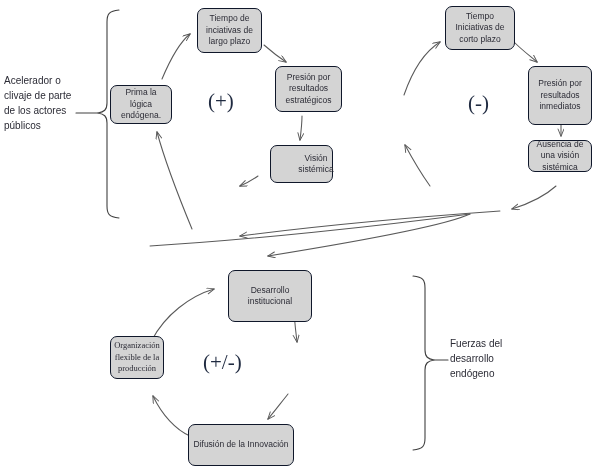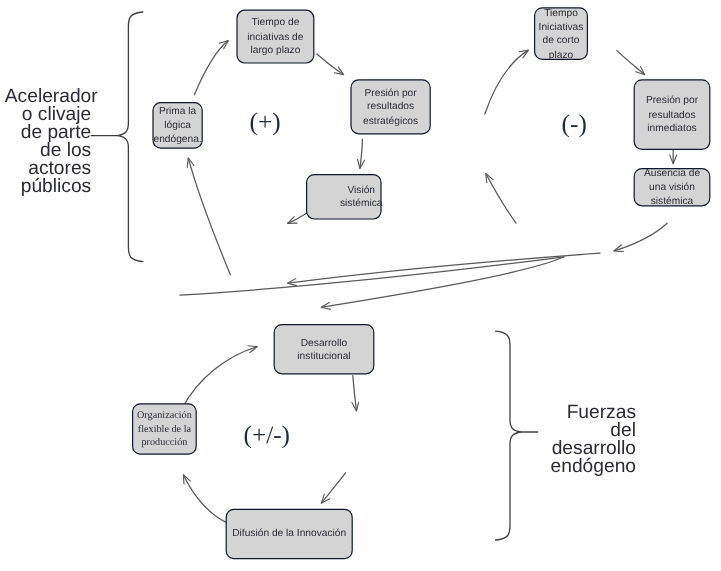--- a/index.html
+++ b/index.html
@@ -28,22 +28,22 @@
   .sign{
     position:absolute;
     font-family:"Liberation Serif","DejaVu Serif",serif;
     font-size:21px;
     color:#1f2a40;
     z-index:4;
     white-space:nowrap;
   }
   .side-label{
     position:absolute;
-    text-align:right;
-    font-size:16px;
+    text-align:left;
+    font-size:10px;
     line-height:15px;
     color:#2b2b35;
     z-index:4;
   }
 </style>
 </head>
 <body>
 
 <div id="canvas">
 
@@ -86,31 +86,31 @@
 
     <g fill="none" stroke="#404040" stroke-width="1.1" stroke-linecap="round" stroke-linejoin="round">
       <path d="M413,276 C423,277 425,280 425,288 L425,350 C425,357 428,359 434,360
                C428,361 425,363 425,370 L425,438 C425,446 423,449 413,450"></path>
       <path d="M434,360 L448,360"></path>
     </g>
   </svg>
 
   <div class="side-label" style="left:4px;top:73px;width:72px;">Acelerador o clivaje de parte de los actores públicos</div>
 
-  <div class="node" style="left:127px;top:85px;width:42px;height:39px;">Prima la lógica endógena.</div>
+  <div class="node" style="left:110px;top:85px;width:62px;height:39px;">Prima la lógica endógena.</div>
   <div class="node" style="left:197px;top:8px;width:65px;height:45px;">Tiempo de inciativas de largo plazo</div>
-  <div class="node" style="left:292px;top:66px;width:67px;height:46px;">Presión por resultados estratégicos</div>
-  <div class="node" style="left:255px;top:145px;width:63px;height:38px;padding-left:32px;">Visión sistémica</div>
+  <div class="node" style="left:275px;top:66px;width:67px;height:46px;">Presión por resultados estratégicos</div>
+  <div class="node" style="left:270px;top:145px;width:63px;height:38px;padding-left:32px;">Visión sistémica</div>
   <div class="sign" style="left:208px;top:89px;">(+)</div>
 
-  <div class="node" style="left:445px;top:6px;width:45px;height:44px;">Tiempo Iniciativas de corto plazo</div>
+  <div class="node" style="left:445px;top:6px;width:70px;height:44px;">Tiempo Iniciativas de corto plazo</div>
   <div class="node" style="left:528px;top:66px;width:64px;height:59px;">Presión por resultados inmediatos</div>
   <div class="node" style="left:528px;top:140px;width:64px;height:32px;">Ausencia de una visión sistémica</div>
   <div class="sign" style="left:468px;top:91px;">(-)</div>
 
-  <div class="node" style="left:228px;top:270px;width:84px;height:42px;">Desarrollo institucional</div>
+  <div class="node" style="left:228px;top:270px;width:84px;height:52px;">Desarrollo institucional</div>
   <div class="node" style="left:188px;top:424px;width:106px;height:42px;">Difusión de la Innovación</div>
   <div class="node" style="left:110px;top:336px;width:54px;height:43px;font-family:Liberation Serif, serif;">Organización flexible de la producción</div>
   <div class="sign" style="left:203px;top:350px;">(+/-)</div>
 
   <div class="side-label" style="left:450px;top:336px;width:80px;">Fuerzas del desarrollo endógeno</div>
 
 </div>
 
 </body></html>

